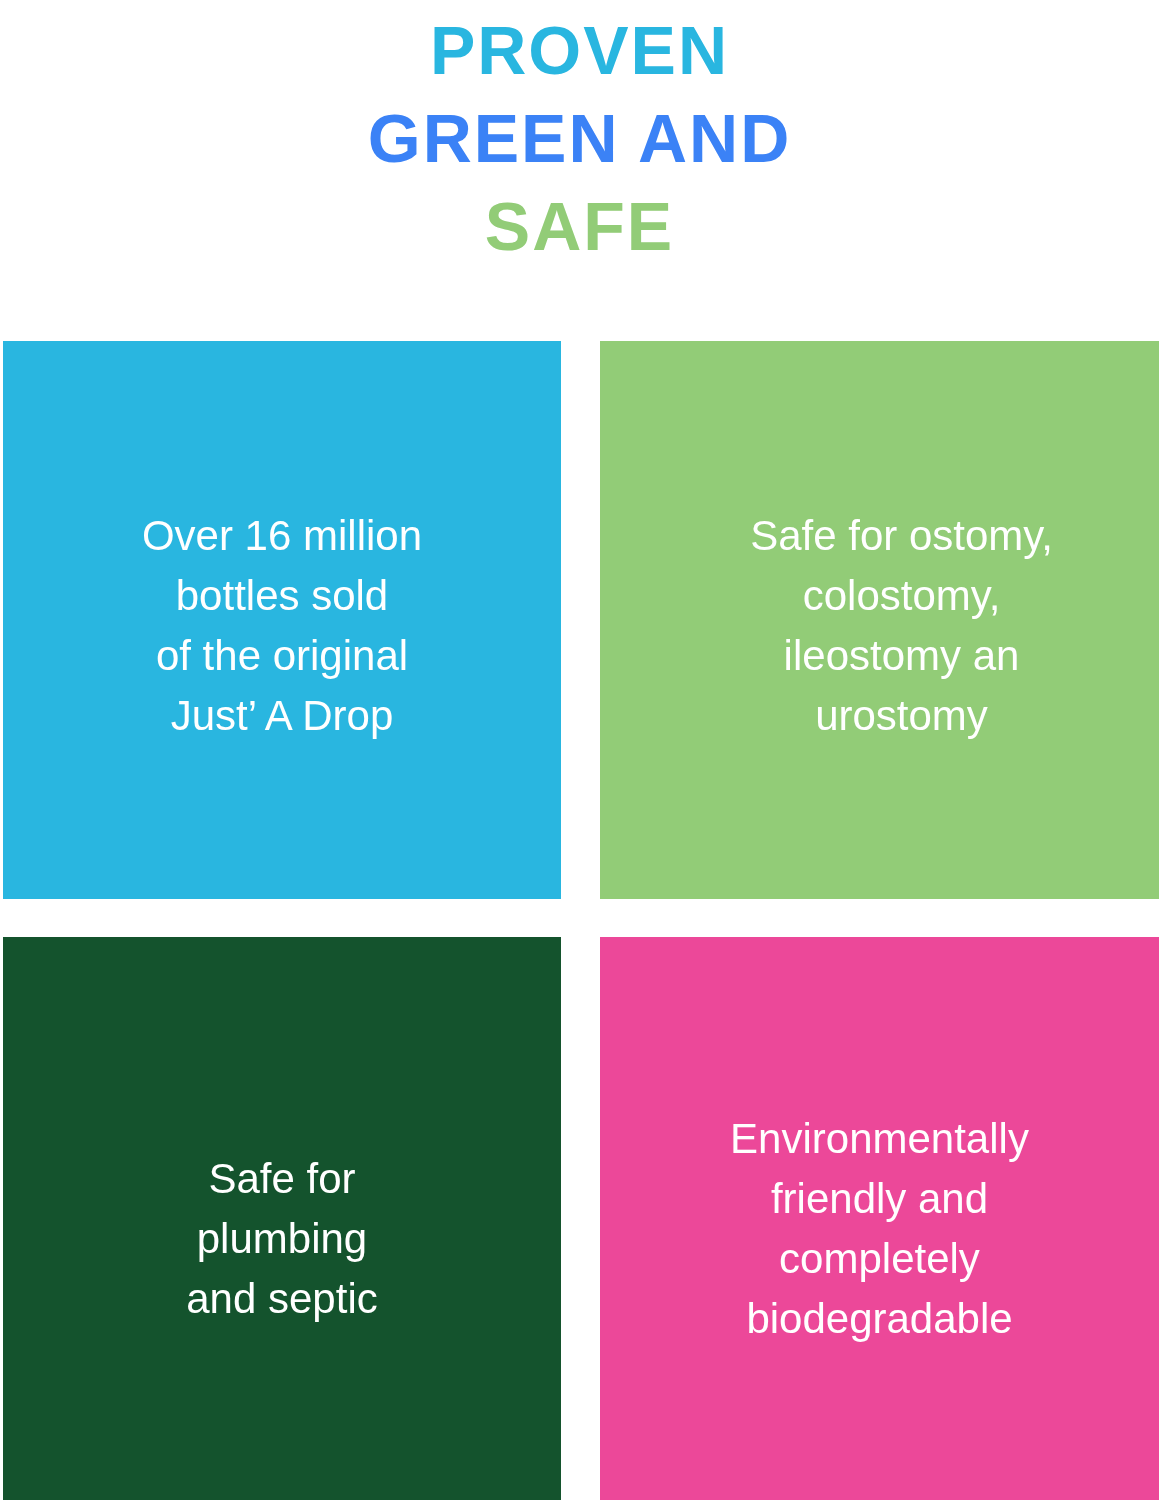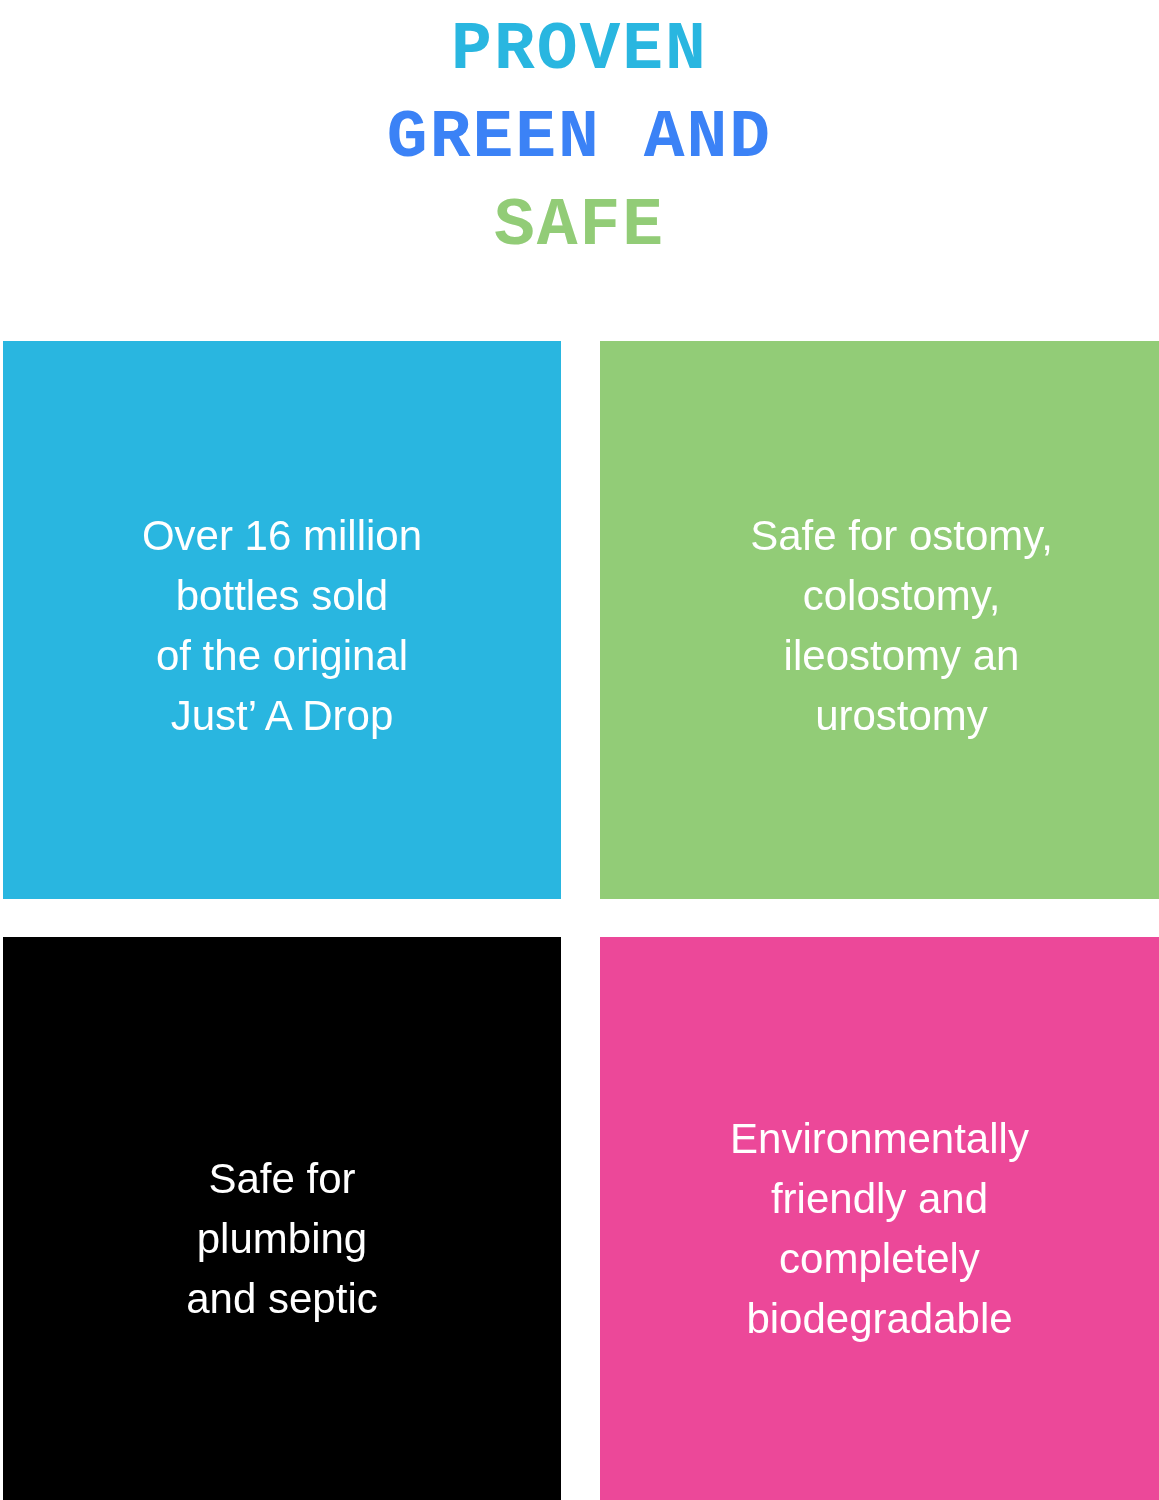--- a/index.html
+++ b/index.html
@@ -31,21 +31,20 @@
     padding-top: 6px;
     box-sizing: border-box;
   }
   .heading-line {
     display: block;
     font-weight: bold;
     font-size: 68px;
     line-height: 88px;
     letter-spacing: 2px;
     text-transform: uppercase;
-    font-family: Liberation Mono, monospace;
   }
   .heading-line-1 { color: #29b6e0; }
   .heading-line-2 { color: #3b82f6; }
   .heading-line-3 { color: #92cc77; }
 
   
   .tile-grid {
     position: absolute;
     left: 0;
     top: 341px;
@@ -75,21 +74,21 @@
     left: 3px;  top: 0;    width: 558px; height: 558px;
     background: #29b6e0;
   }
   .tile-tr {
     left: 600px; top: 0;   width: 559px; height: 558px;
     background: #92cc77;
     padding-left: 44px;
   }
   .tile-bl {
     left: 3px;  top: 596px; width: 558px; height: 563px;
-    background: #000000;
+    background: #14532d;
   }
   .tile-br {
     left: 600px; top: 596px; width: 559px; height: 563px;
     background: #ec4899;
   }
 
   
   .tile-tl .tile-text { transform: translateY(6px); }
   .tile-tr .tile-text { transform: translateY(6px); }
   .tile-bl .tile-text { transform: translateY(20px); }

